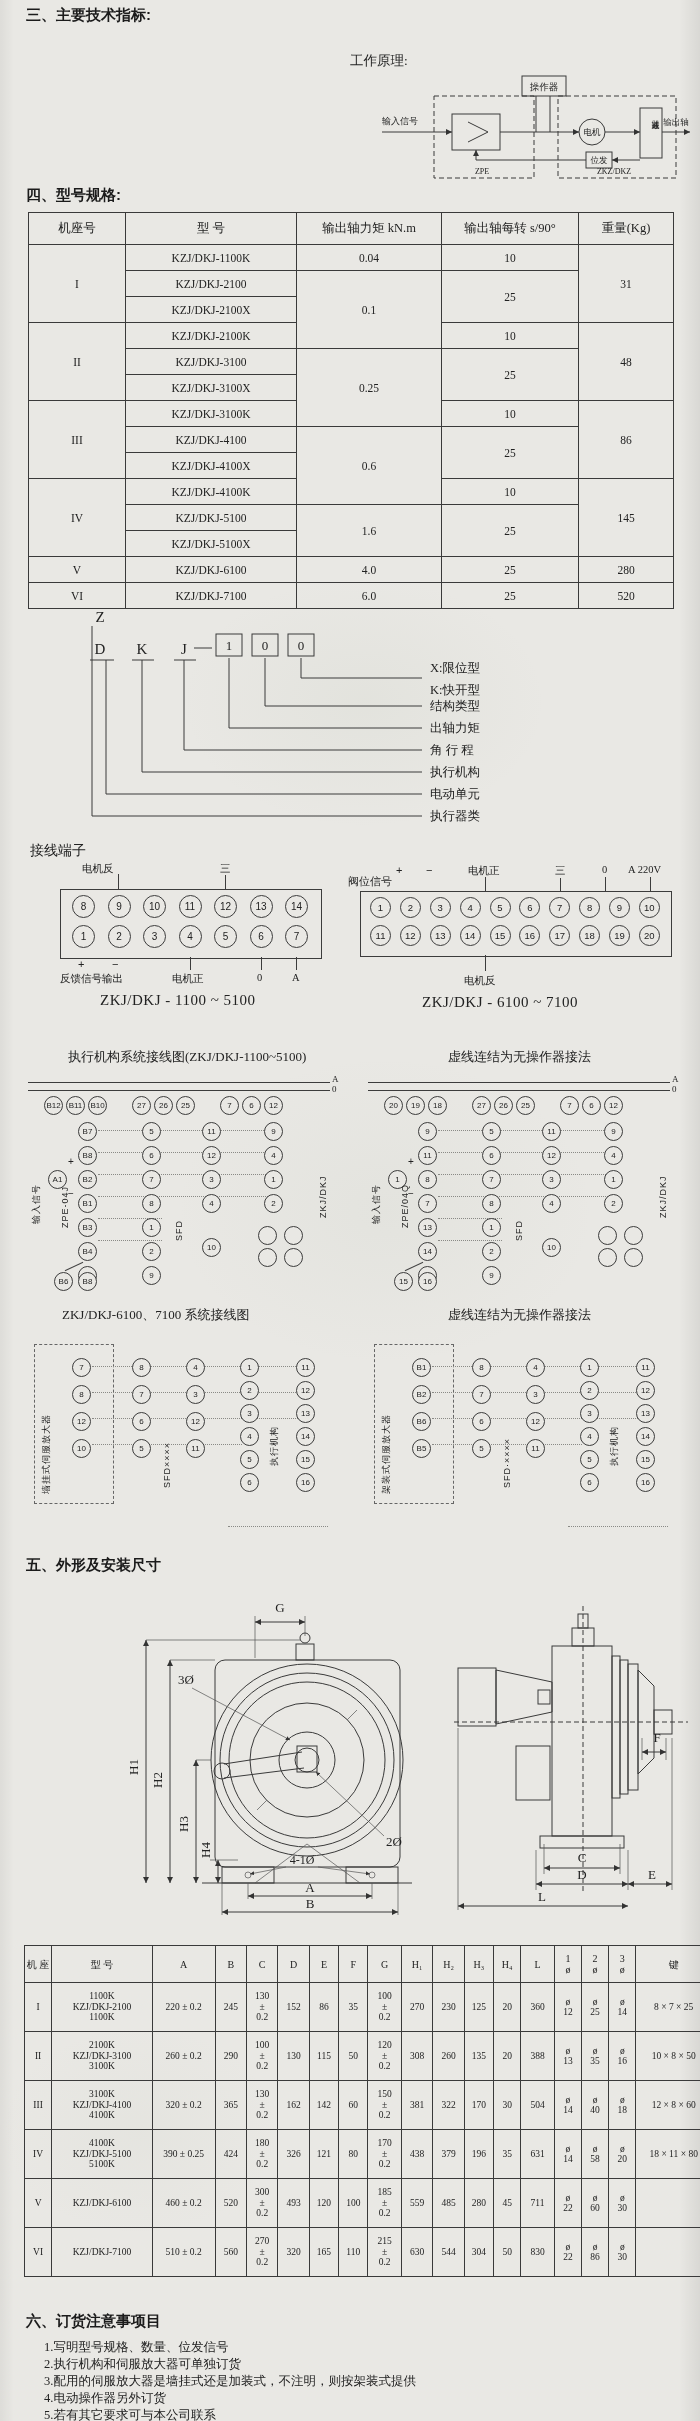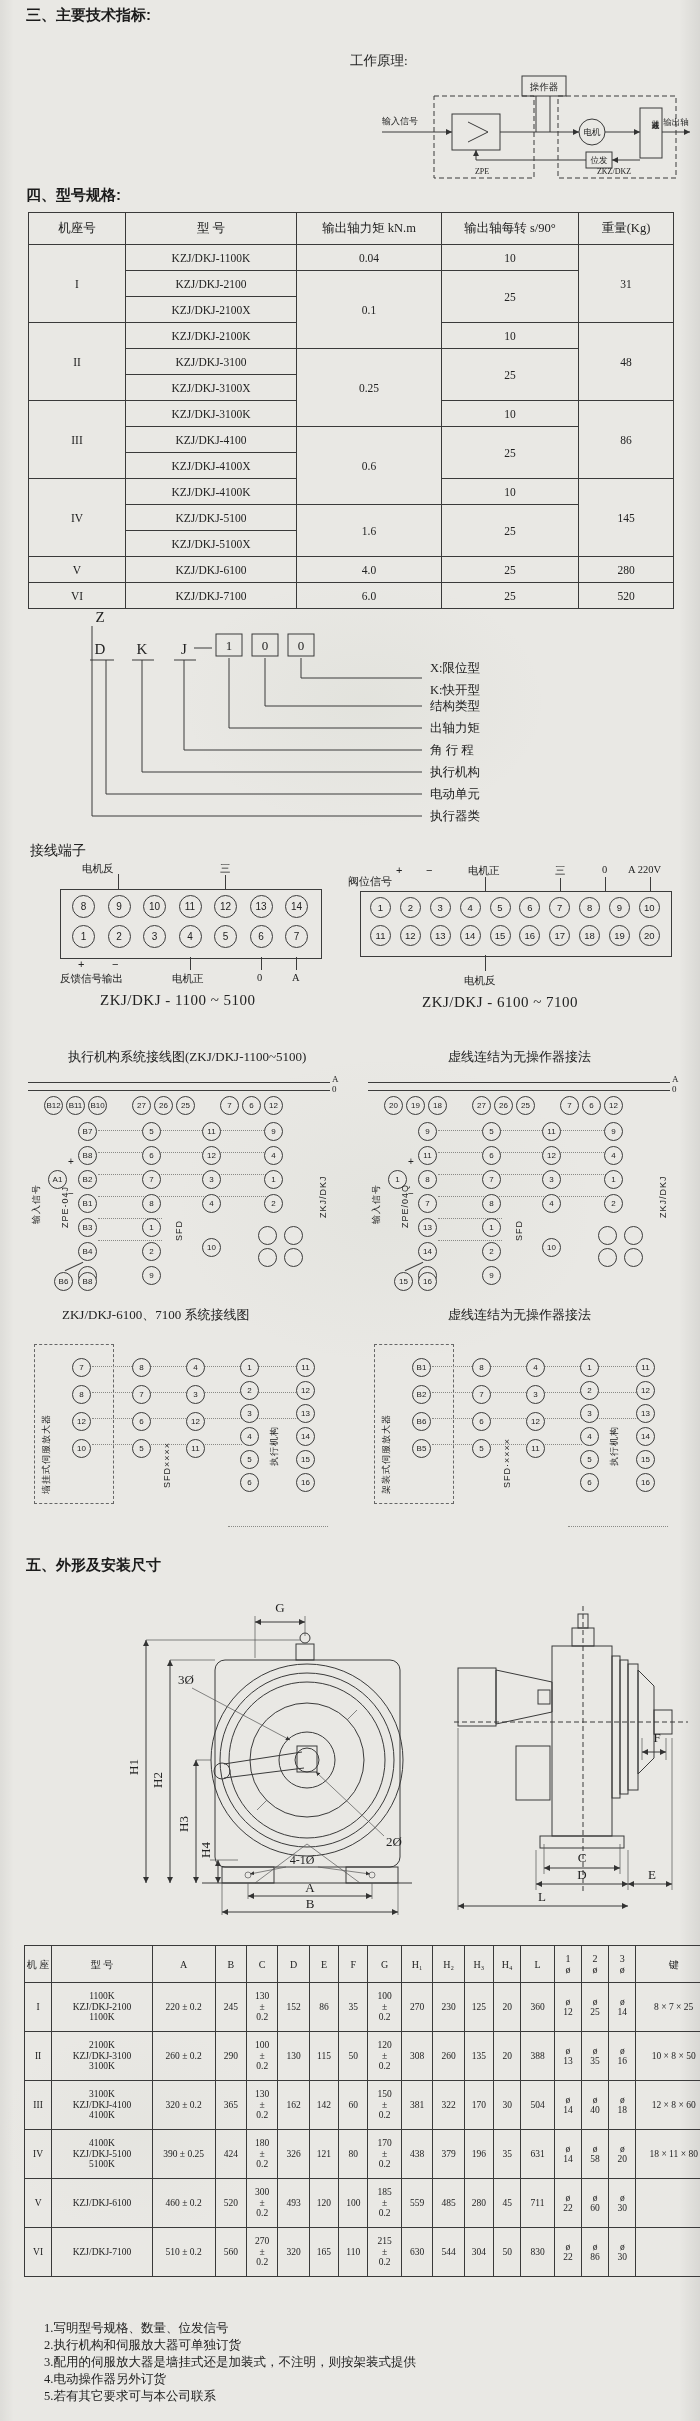--- a/index.html
+++ b/index.html
@@ -858,20 +858,21 @@
           <td>ø
 86</td>
           <td>ø
 30</td>
           <td></td>
         </tr>
     </tbody>
   </table>
 
   <div class="abs" style="left:26px;top:2312px">
+    <div class="h2">六、订货注意事项目</div>
     <div style="margin:8px 0 0 18px">
         <div class="order-item">1.写明型号规格、数量、位发信号</div>
         <div class="order-item">2.执行机构和伺服放大器可单独订货</div>
         <div class="order-item">3.配用的伺服放大器是墙挂式还是加装式，不注明，则按架装式提供</div>
         <div class="order-item">4.电动操作器另外订货</div>
         <div class="order-item">5.若有其它要求可与本公司联系</div>
       </div>
   </div>
 
 </div>

